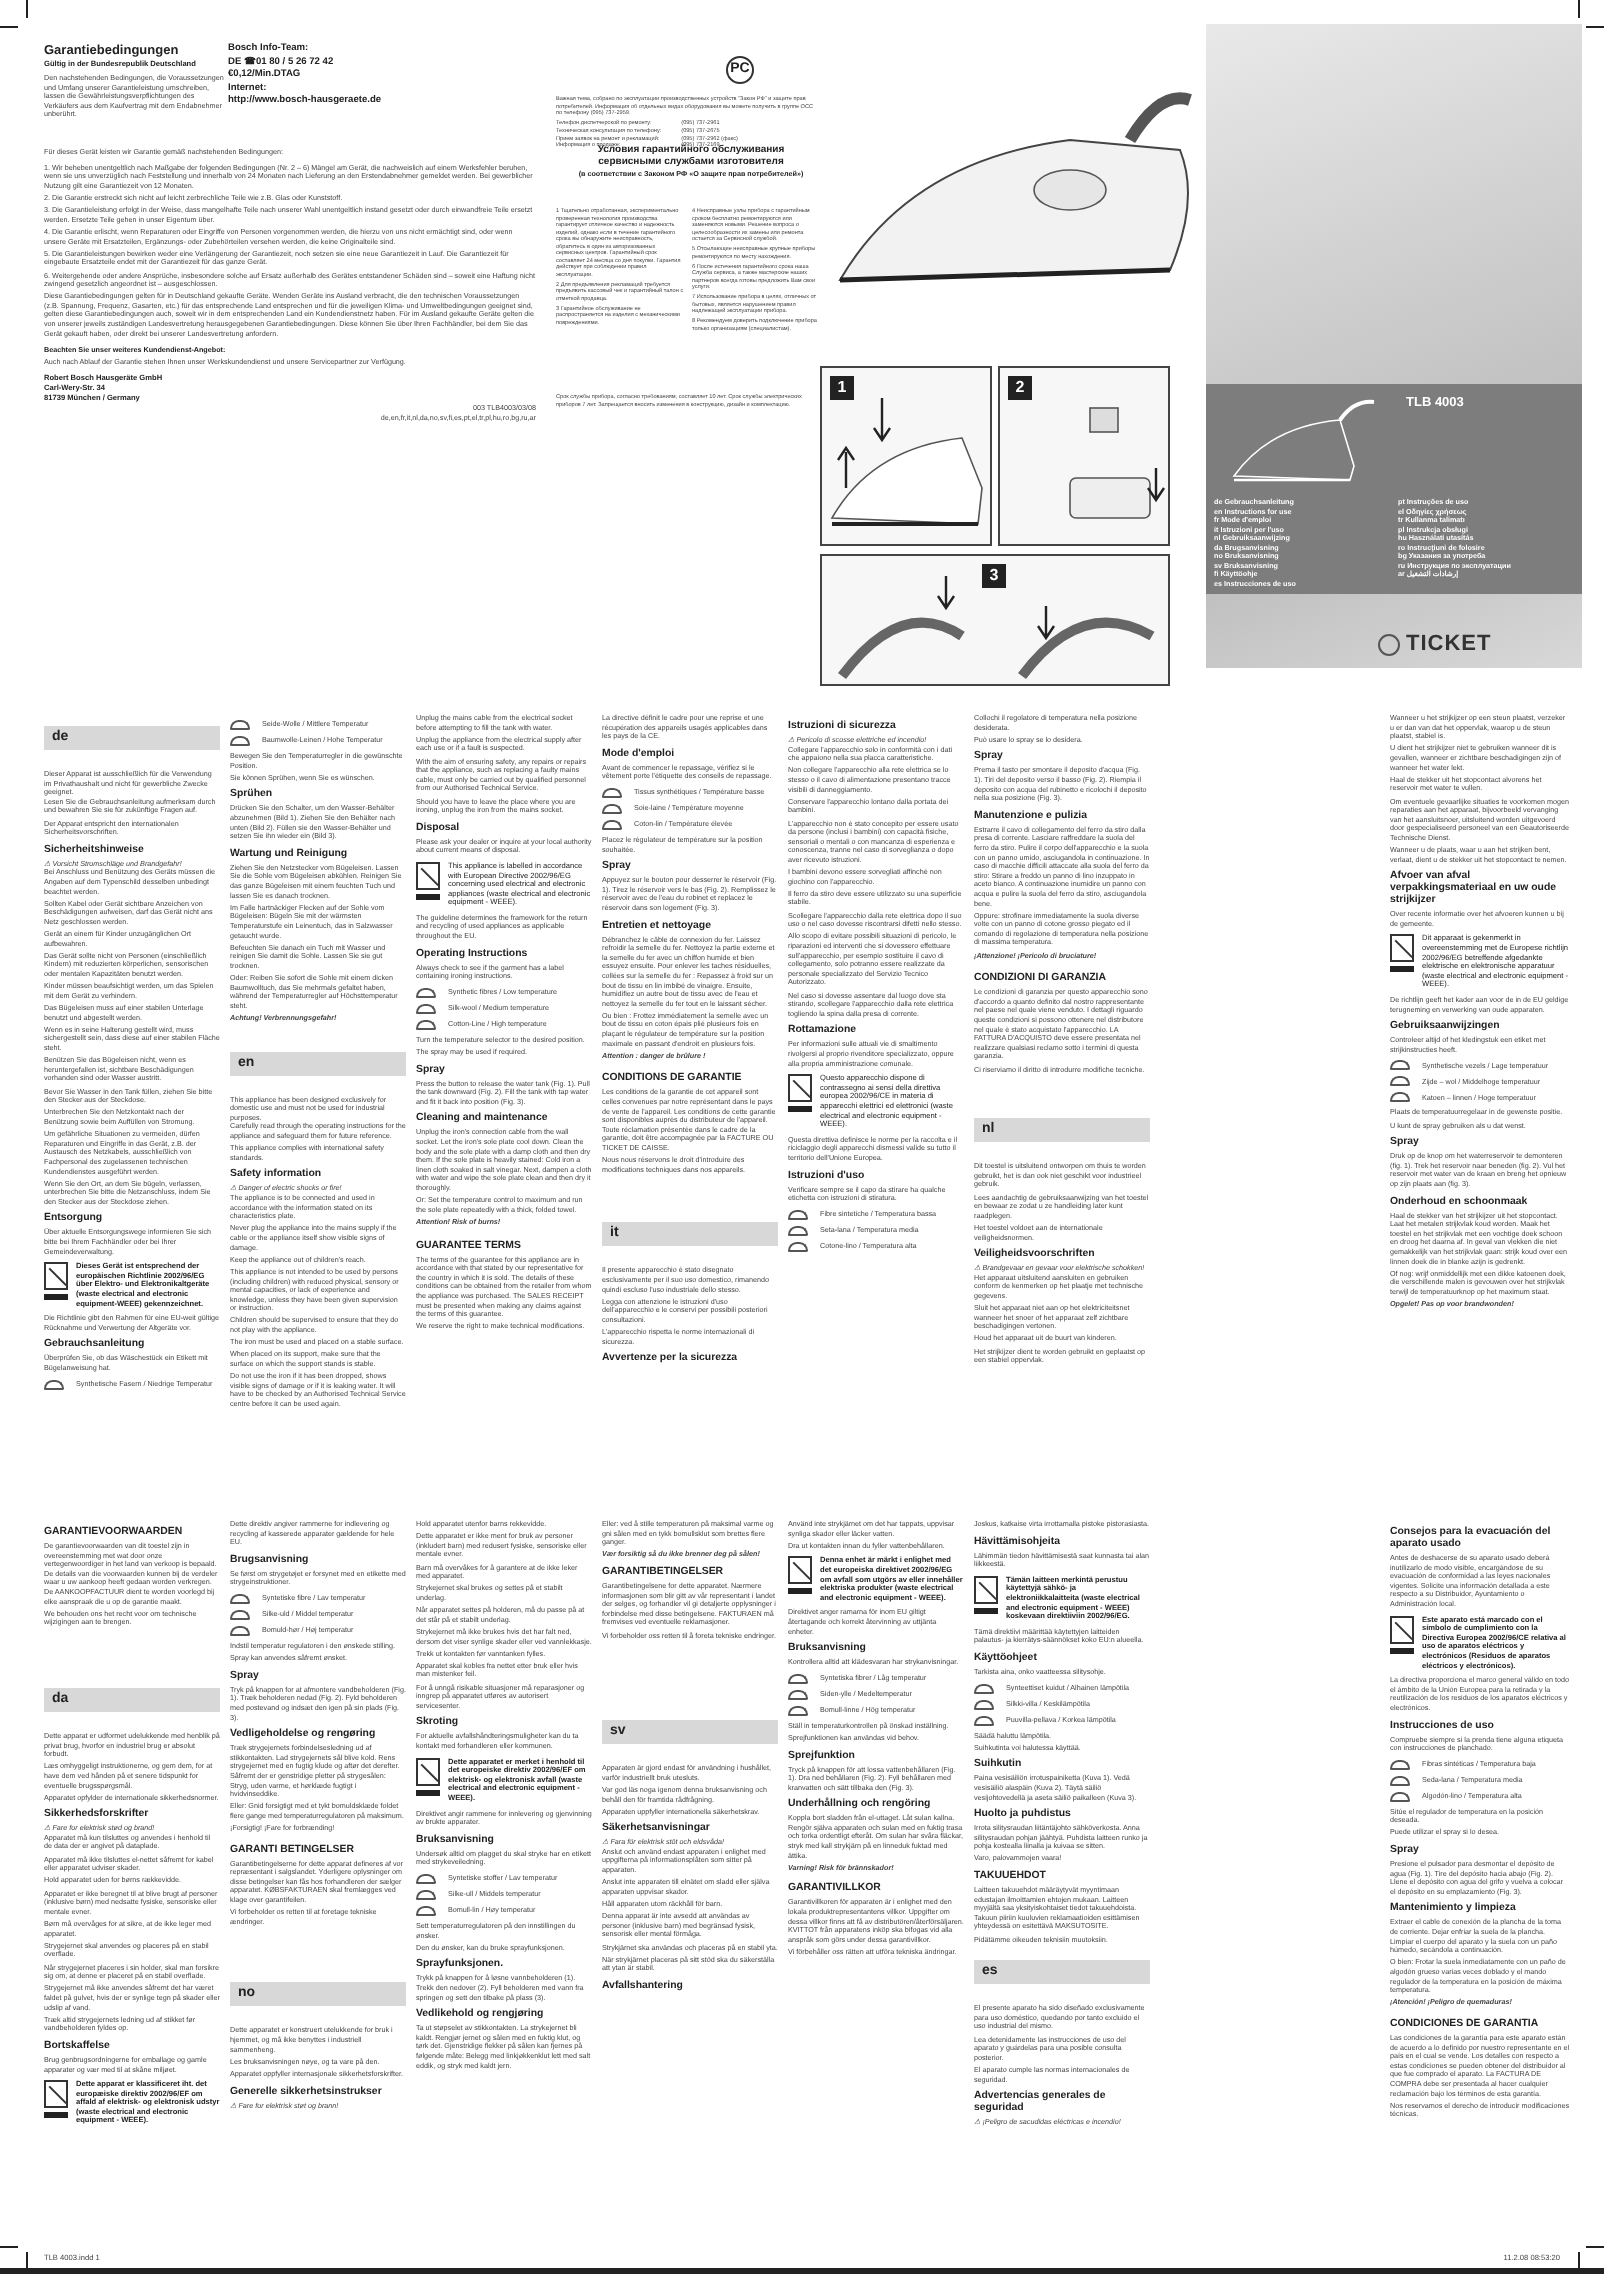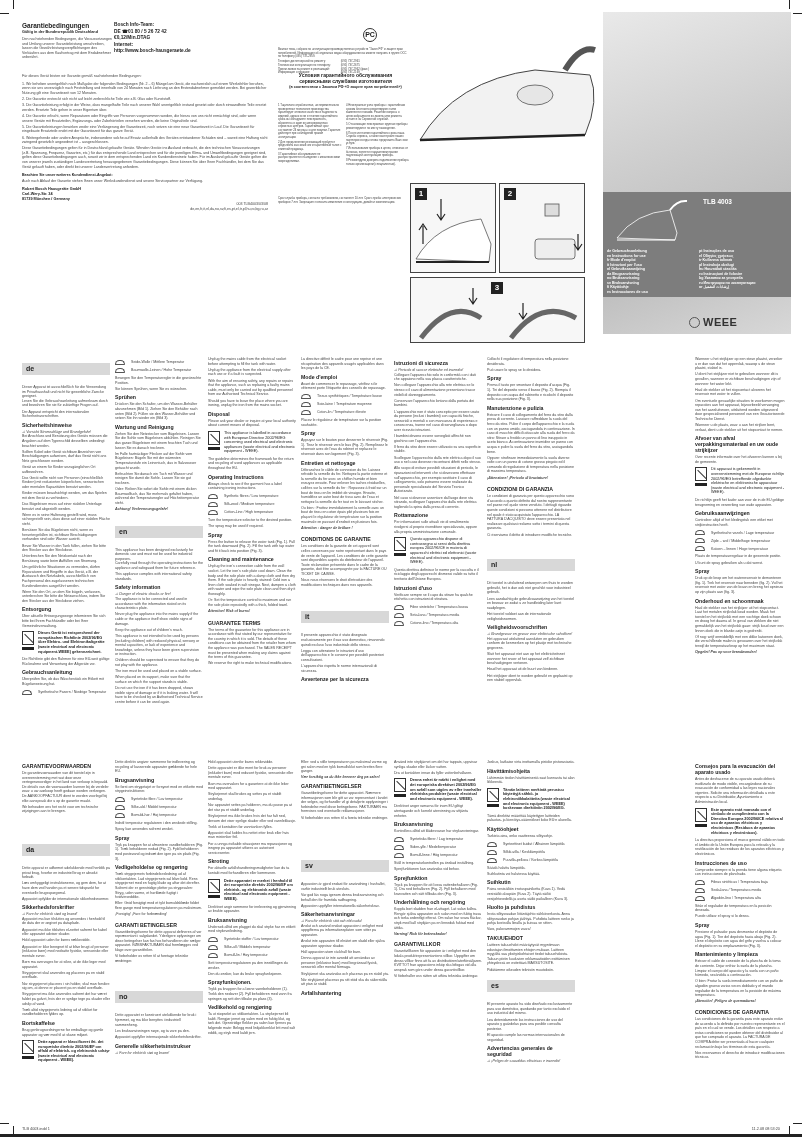--- a/index.html
+++ b/index.html
@@ -163,21 +163,21 @@
       <div>el  Οδηγίες χρήσεως</div>
       <div>tr  Kullanma talimatı</div>
       <div>pl  Instrukcja obsługi</div>
       <div>hu  Használati utasítás</div>
       <div>ro  Instrucţiuni de folosire</div>
       <div>bg  Указания за употреба</div>
       <div>ru  Инструкция по эксплуатации</div>
       <div>ar  إرشادات التشغيل</div>
   </div>
   <div class="boschlogo"></div>
-  <div class="bosch">WEEE</div>
+  <div class="bosch">TICKET</div>
 </div>
 
 <div class="abs" style="left:22px;top:357px;width:88px">
   <div class="lang">de</div>
   <div class="tiny">Dieser Apparat ist ausschließlich für die Verwendung im Privathaushalt und nicht für gewerbliche Zwecke geeignet.</div>
   <div class="tiny">
       <p>Lesen Sie die Gebrauchsanleitung aufmerksam durch und bewahren Sie sie für zukünftige Fragen auf.</p>
       <p>Der Apparat entspricht den internationalen Sicherheitsvorschriften.</p>
     </div>
   <div class="h">Sicherheitshinweise</div>

